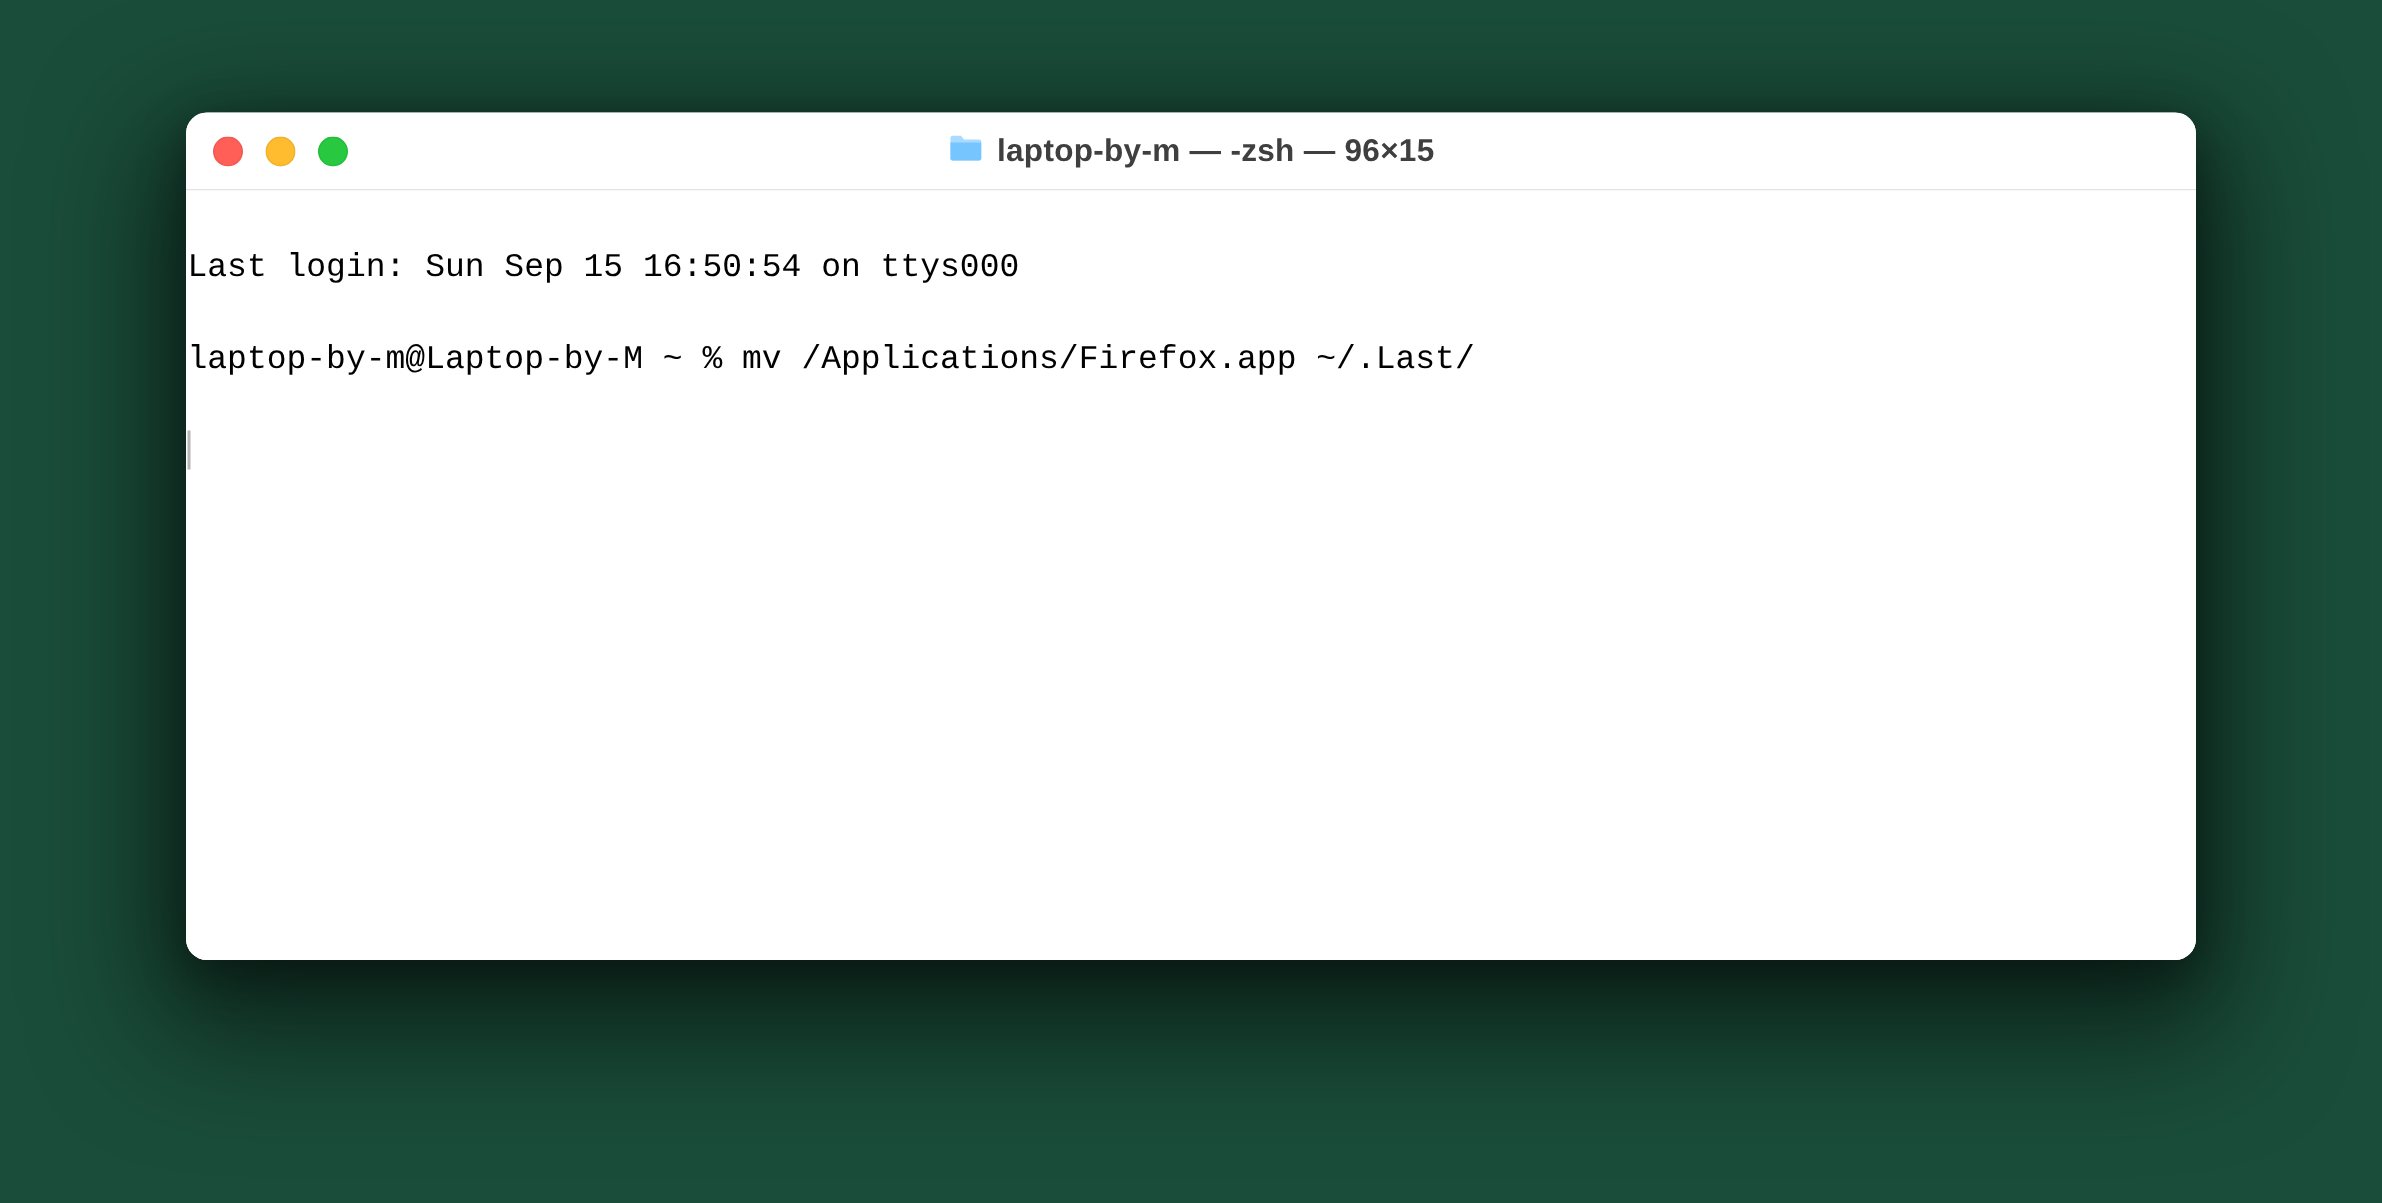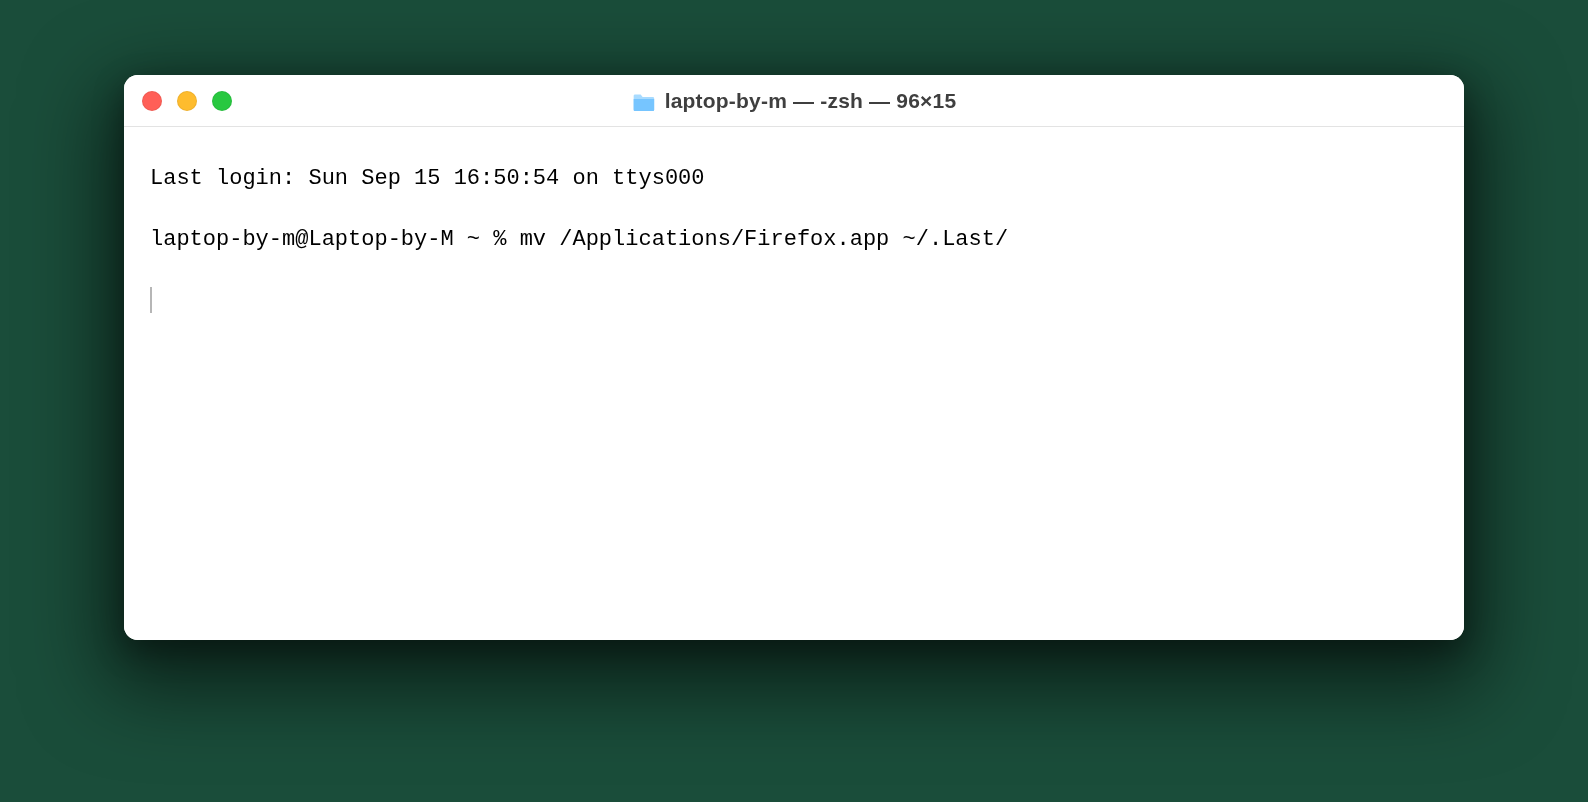--- a/index.html
+++ b/index.html
@@ -54,21 +54,21 @@
     
     .tl-red { background: #ff5f57; border: 1px solid rgba(0,0,0,0.06); }
     .tl-yellow { background: #febc2e; border: 1px solid rgba(0,0,0,0.06); }
     .tl-green { background: #28c840; border: 1px solid rgba(0,0,0,0.06); }
     
     .title-group {
       position: absolute;
       left: 50%;
       transform: translateX(-50%);
       display: flex;
-      align-items: flex-end;
+      align-items: flex-start;
       gap: 9px;
     }
     
     .folder-icon {
       width: 24px;
       height: 20px;
       position: relative;
     }
     
     .folder-icon svg {
@@ -79,21 +79,21 @@
     .window-title {
       font-size: 21px;
       font-weight: 700;
       color: #3f3f3f;
       letter-spacing: 0.2px;
     }
     
     .terminal-body {
       flex: 1;
       background: #ffffff;
-      padding: 7px 26px;
+      padding: 7px 1px;
       font-family: "SF Mono", Menlo, Monaco, "Courier New", monospace;
       font-size: 22px;
       line-height: 1.38;
       color: #000000;
       white-space: pre;
       overflow: hidden;
       position: relative;
     }
     
     .term-line {

